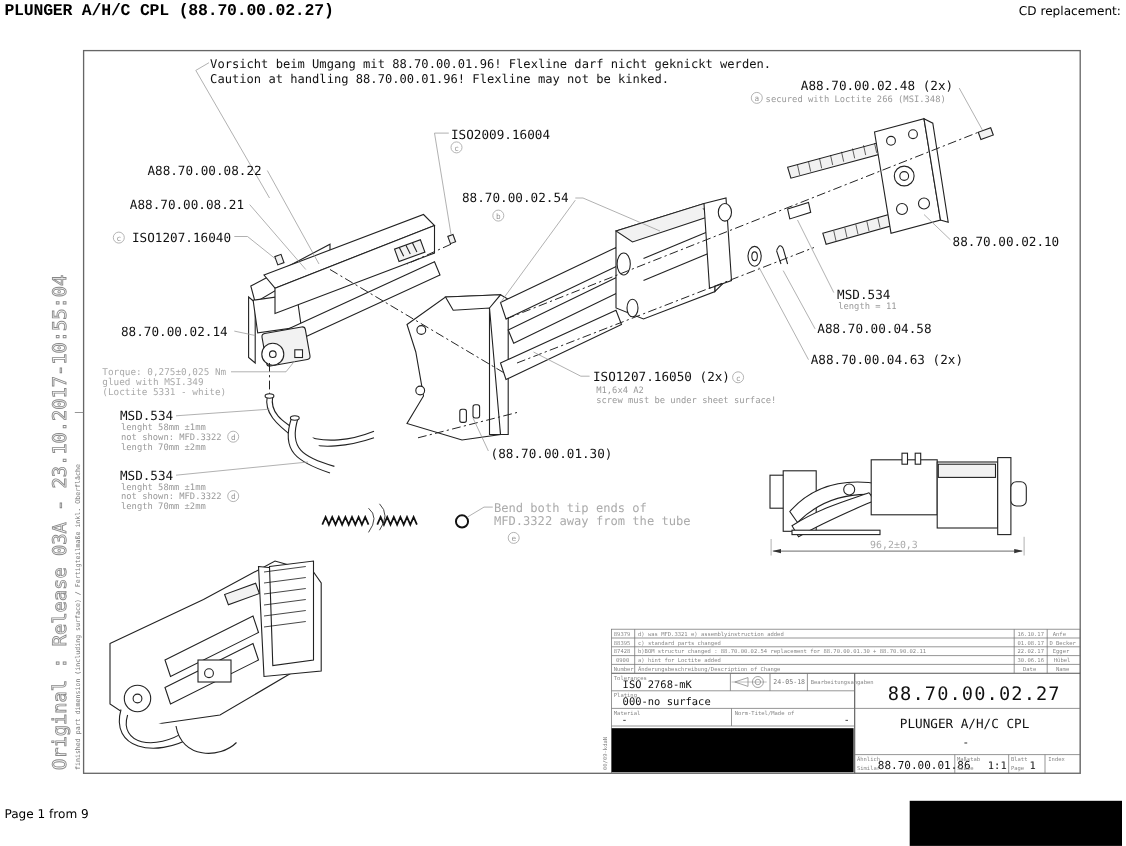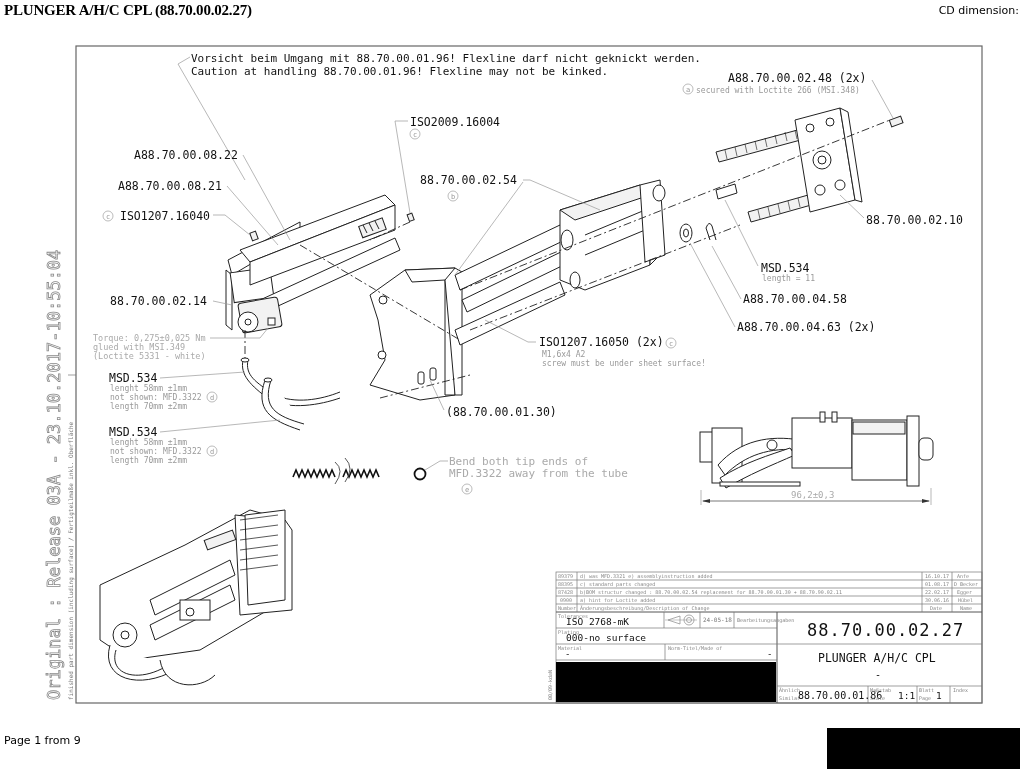--- a/index.html
+++ b/index.html
@@ -1,17 +1,17 @@
 <!DOCTYPE html>
 <html><head>
 <meta charset="utf-8">
 <style>
   html, body { margin: 0; padding: 0; background: #ffffff; }
   body { width: 1024px; height: 769px; position: relative; overflow: hidden; font-family: "DejaVu Sans", sans-serif; }
-  .doc-title { position: absolute; left: 4px; top: 2px; font-family: Liberation Serif, serif; font-weight: bold; font-size: 15px; color: #000; letter-spacing: -0.2px; }
+  .doc-title { position: absolute; left: 4px; top: 2px; font-family: Liberation Mono, monospace; font-weight: bold; font-size: 15px; color: #000; letter-spacing: -0.2px; }
   .cd-id { position: absolute; right: 5px; top: 4px; font-size: 11px; color: #000; font-family: "DejaVu Sans", sans-serif; }
   .page-footer { position: absolute; left: 4px; top: 734px; font-size: 11px; color: #000; font-family: "DejaVu Sans", sans-serif; }
   .redact-footer { position: absolute; left: 827px; top: 728px; width: 193px; height: 41px; background: #000; }
   .sheet { position: absolute; left: 0; top: 0; }
   .sheet text { font-family: "DejaVu Sans Mono", monospace; }
   .lbl { font-size: 11.5px; fill: #111; }
   .lbl-sm { font-size: 8px; fill: #999; }
   .lbl-note { font-size: 11px; fill: #111; }
   .gray-note { font-size: 11px; fill: #aaa; }
   .ldr { stroke: #999; stroke-width: 0.7; fill: none; }
@@ -20,21 +20,21 @@
   .dash { stroke: #222; stroke-width: 0.9; stroke-dasharray: 8 3 2 3; fill: none; }
   .tb-line { stroke: #777; stroke-width: 0.7; fill: none; }
   .tb-tiny { font-size: 5px; fill: #888; }
   .tb-small { font-size: 6px; fill: #777; }
   .release { font-family: "DejaVu Serif", serif; font-size: 17px; fill: #fff; stroke: #888; stroke-width: 0.8; }
 </style>
 </head>
 <body>
 
 <div class="doc-title">PLUNGER A/H/C CPL (88.70.00.02.27)</div>
-<div class="cd-id">CD dimension:</div>
+<div class="cd-id">CD replacement:</div>
 
 <svg class="sheet" width="1024" height="769" viewBox="0 0 1024 769" xmlns="http://www.w3.org/2000/svg">
 
   <rect x="76" y="46" width="906" height="657" fill="none" stroke="#666" stroke-width="1.2"></rect>
 
   <g transform="translate(60,700) rotate(-90)">
     <text class="release" x="0" y="0">Original : Release 03A - 23.10.2017-10:55:04</text>
   </g>
   <g transform="translate(73,700) rotate(-90)">
     <text class="tb-small" x="0" y="0" style="font-size:6px">finished part dimension (including surface) / Fertigteilmaße inkl. Oberfläche</text>

